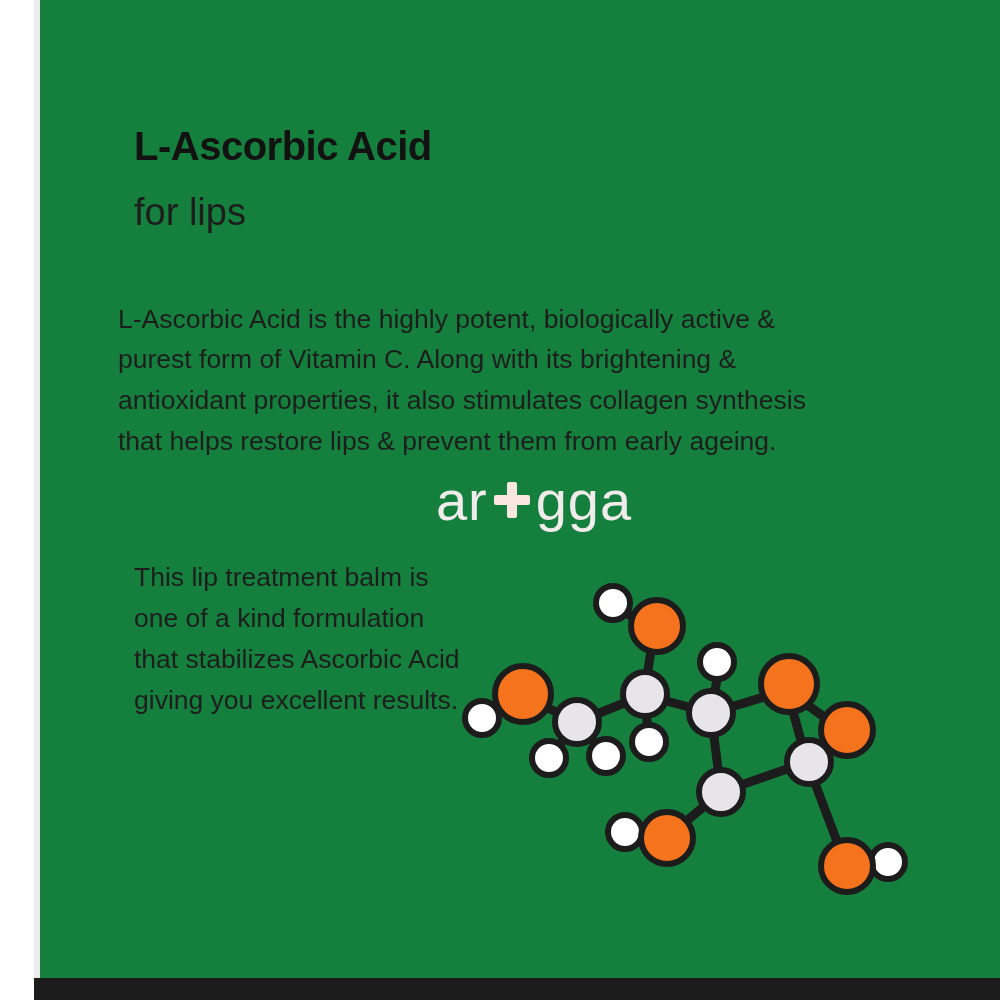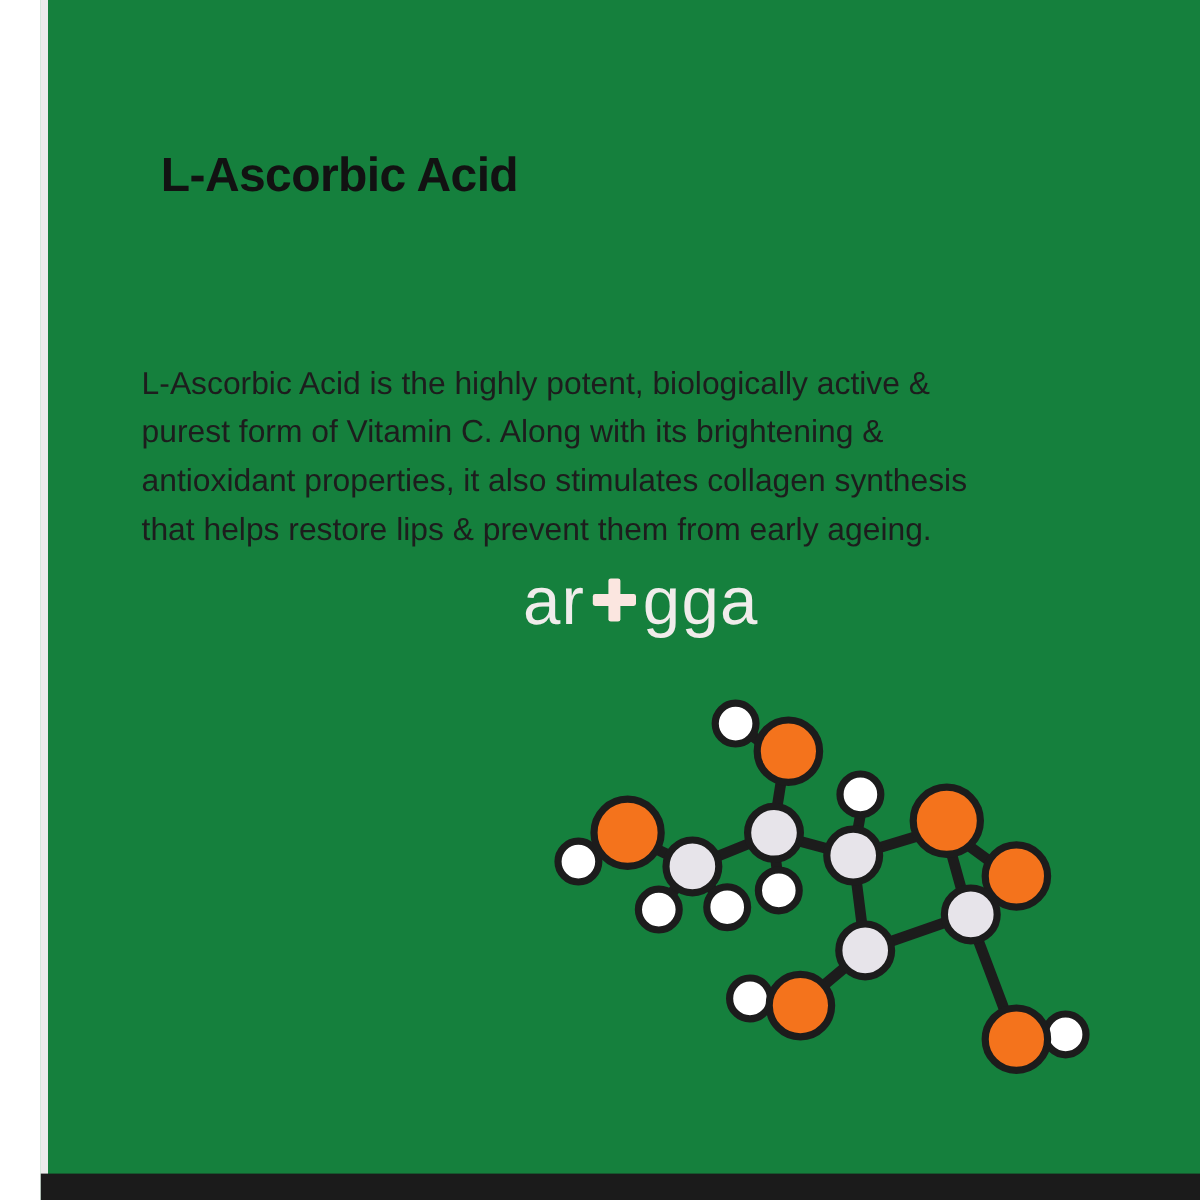--- a/index.html
+++ b/index.html
@@ -104,22 +104,24 @@
 </style>
 </head>
 <body>
 
 <div class="page">
 
   <div class="edge-left"></div>
   <div class="edge-right"></div>
 
   <h1 class="title">L-Ascorbic Acid</h1>
+  <h2 class="subtitle">for lips</h2>
 
   <p class="body-copy">L-Ascorbic Acid is the highly potent, biologically active &amp; purest form of Vitamin C. Along with its brightening &amp; antioxidant properties, it also stimulates collagen synthesis that helps restore lips &amp; prevent them from early ageing.</p>
+  <p class="body-copy-2">This lip treatment balm is one of a kind formulation that stabilizes Ascorbic Acid giving you excellent results.</p>
 
   <div class="watermark">
     <span>ar</span>
     <span class="cross"></span>
     <span>gga</span>
   </div>
 
   <div class="molecule">
     <svg width="510" height="350" viewBox="0 0 510 350" xmlns="http://www.w3.org/2000/svg">
       <g stroke="#1C1C1C" stroke-width="9" stroke-linecap="round">

